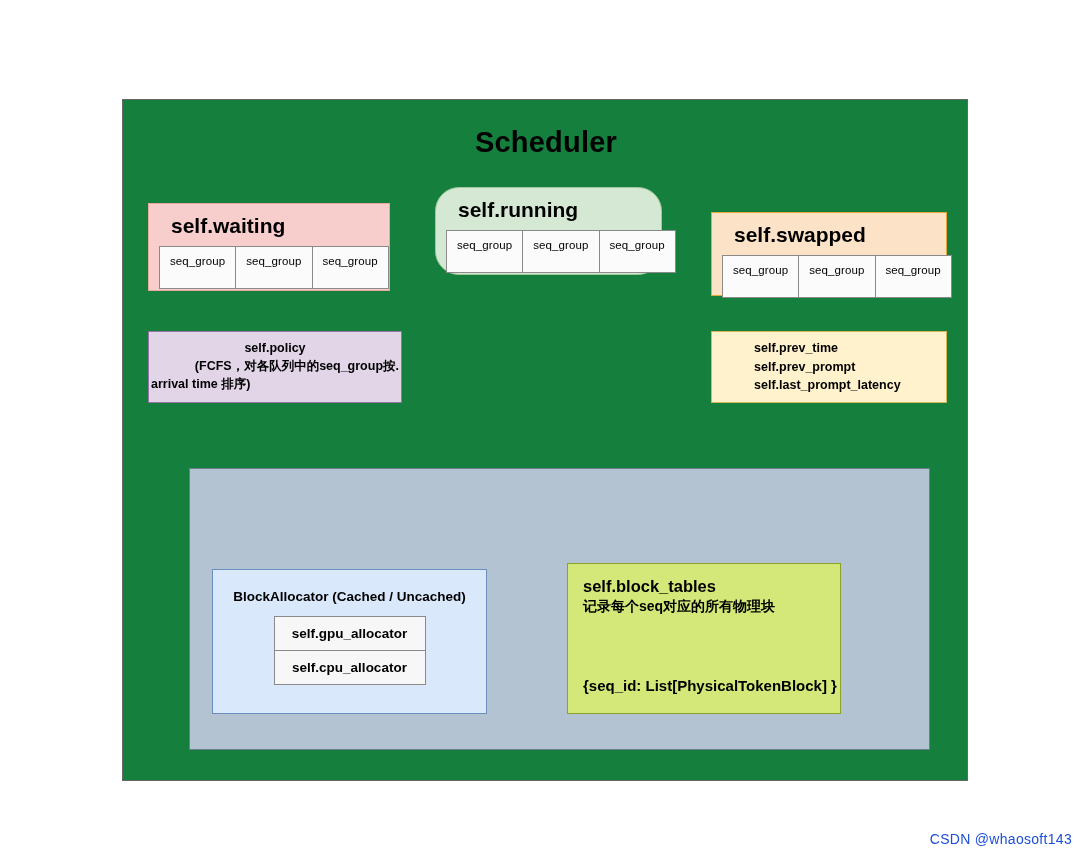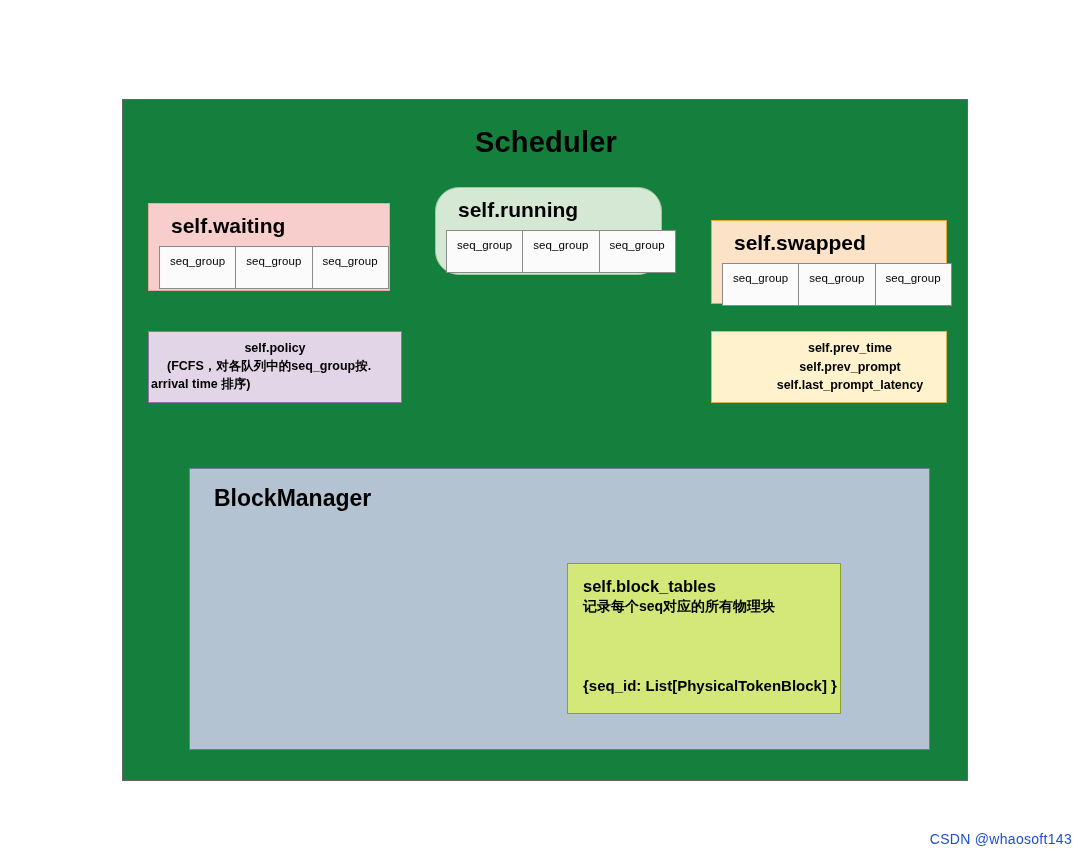--- a/index.html
+++ b/index.html
@@ -72,62 +72,61 @@
 
   #box-waiting {
     left: 25px;  top: 103px;  width: 242px; height: 88px;
     background: #f8cecc; border-color: #e8a9a3;
   }
   #box-running {
     left: 312px; top: 87px;  width: 227px; height: 88px;
     background: #d5e8d4; border-color: #9ec79b; border-radius: 24px;
   }
   #box-swapped {
-    left: 588px; top: 120px;  width: 236px; height: 84px;
+    left: 588px; top: 112px;  width: 236px; height: 84px;
     background: #fce3c8; border-color: #e6a935;
   }
 
   
   #box-policy {
     position: absolute;
     left: 25px; top: 231px;
     width: 254px; height: 72px;
     background: #e1d5e7;
     border: 1px solid #9673a6;
     box-sizing: border-box;
     font-size: 12.5px;
     font-weight: bold;
     line-height: 1.42;
   }
   #policy-line-1 {
     text-align: center;
     padding-top: 8px;
   }
   #policy-line-2 {
-    text-align: left;
-    padding: 0 18px;
+    text-align: right;
+    padding: 0 2px;
   }
   #policy-line-3 {
     text-align: left;
     padding-left: 2px;
   }
 
   
   #box-prev {
     position: absolute;
     left: 588px; top: 231px;
     width: 236px; height: 72px;
     background: #fff2cc;
     border: 1px solid #d6b656;
     box-sizing: border-box;
     padding-left: 42px;
     display: flex;
     flex-direction: column;
     justify-content: center;
-    text-align: center;
   }
   #box-prev div {
     font-size: 12.5px;
     font-weight: bold;
     line-height: 1.48;
   }
 
   
   #block-manager {
     position: absolute;
@@ -254,22 +253,28 @@
     <div id="policy-line-3">arrival time 排序)</div>
   </div>
 
   <div id="box-prev">
     <div>self.prev_time</div>
     <div>self.prev_prompt</div>
     <div>self.last_prompt_latency</div>
   </div>
 
   <div id="block-manager">
-    <div id="block-manager-title">BlockManager</div>
-
+
+    <div id="block-allocator">
+      <div id="block-allocator-title">BlockAllocator (Cached / Uncached)</div>
+      <div id="allocator-stack">
+        <div class="allocator-cell">self.gpu_allocator</div>
+        <div class="allocator-cell">self.cpu_allocator</div>
+      </div>
+    </div>
 
     <div id="block-tables">
       <div id="block-tables-title">self.block_tables</div>
       <div id="block-tables-sub">记录每个seq对应的所有物理块</div>
       <div id="block-tables-dict">{seq_id: List[PhysicalTokenBlock] }</div>
     </div>
   </div>
 
 </div>
 

